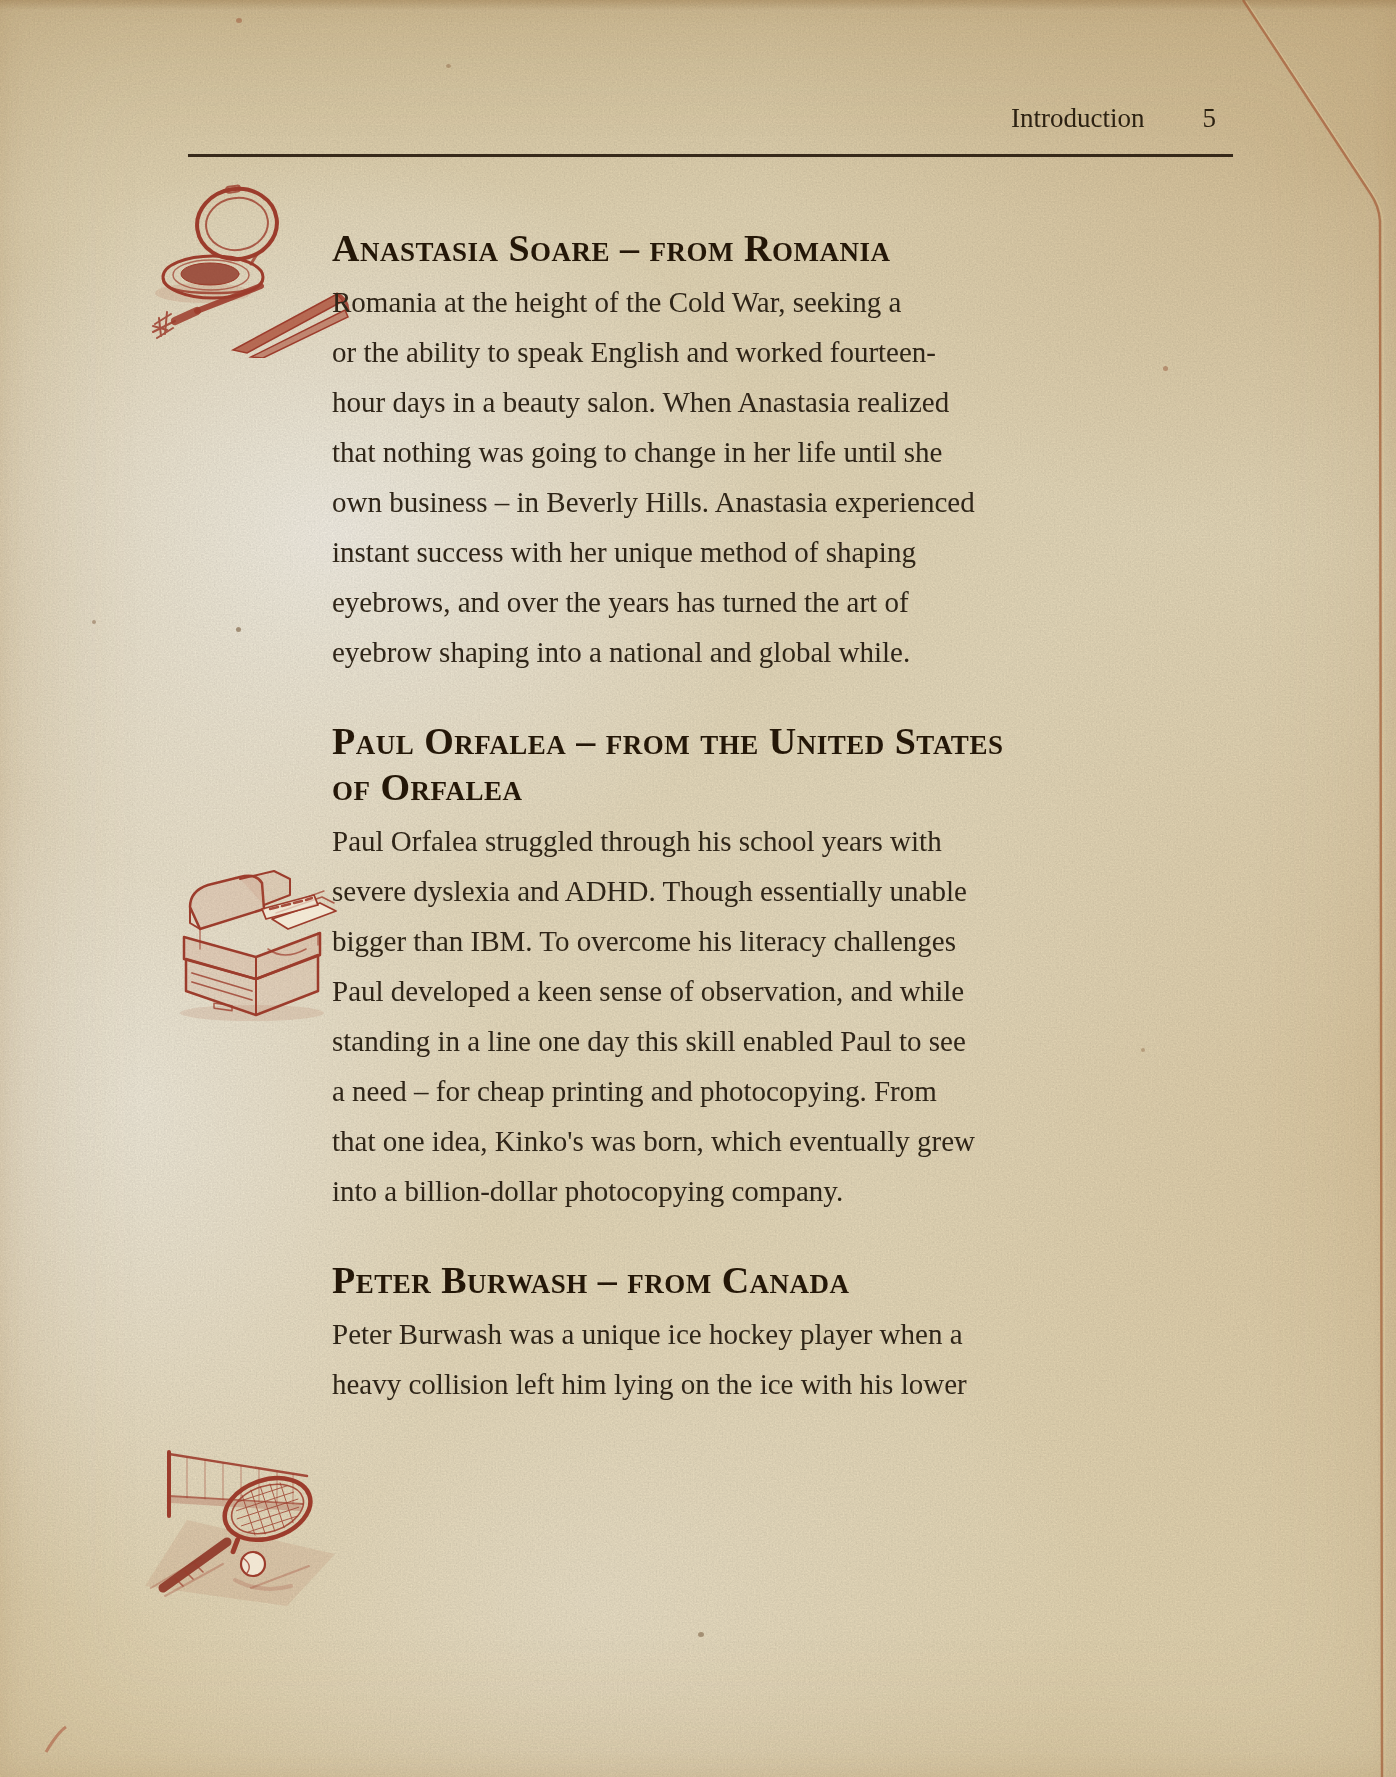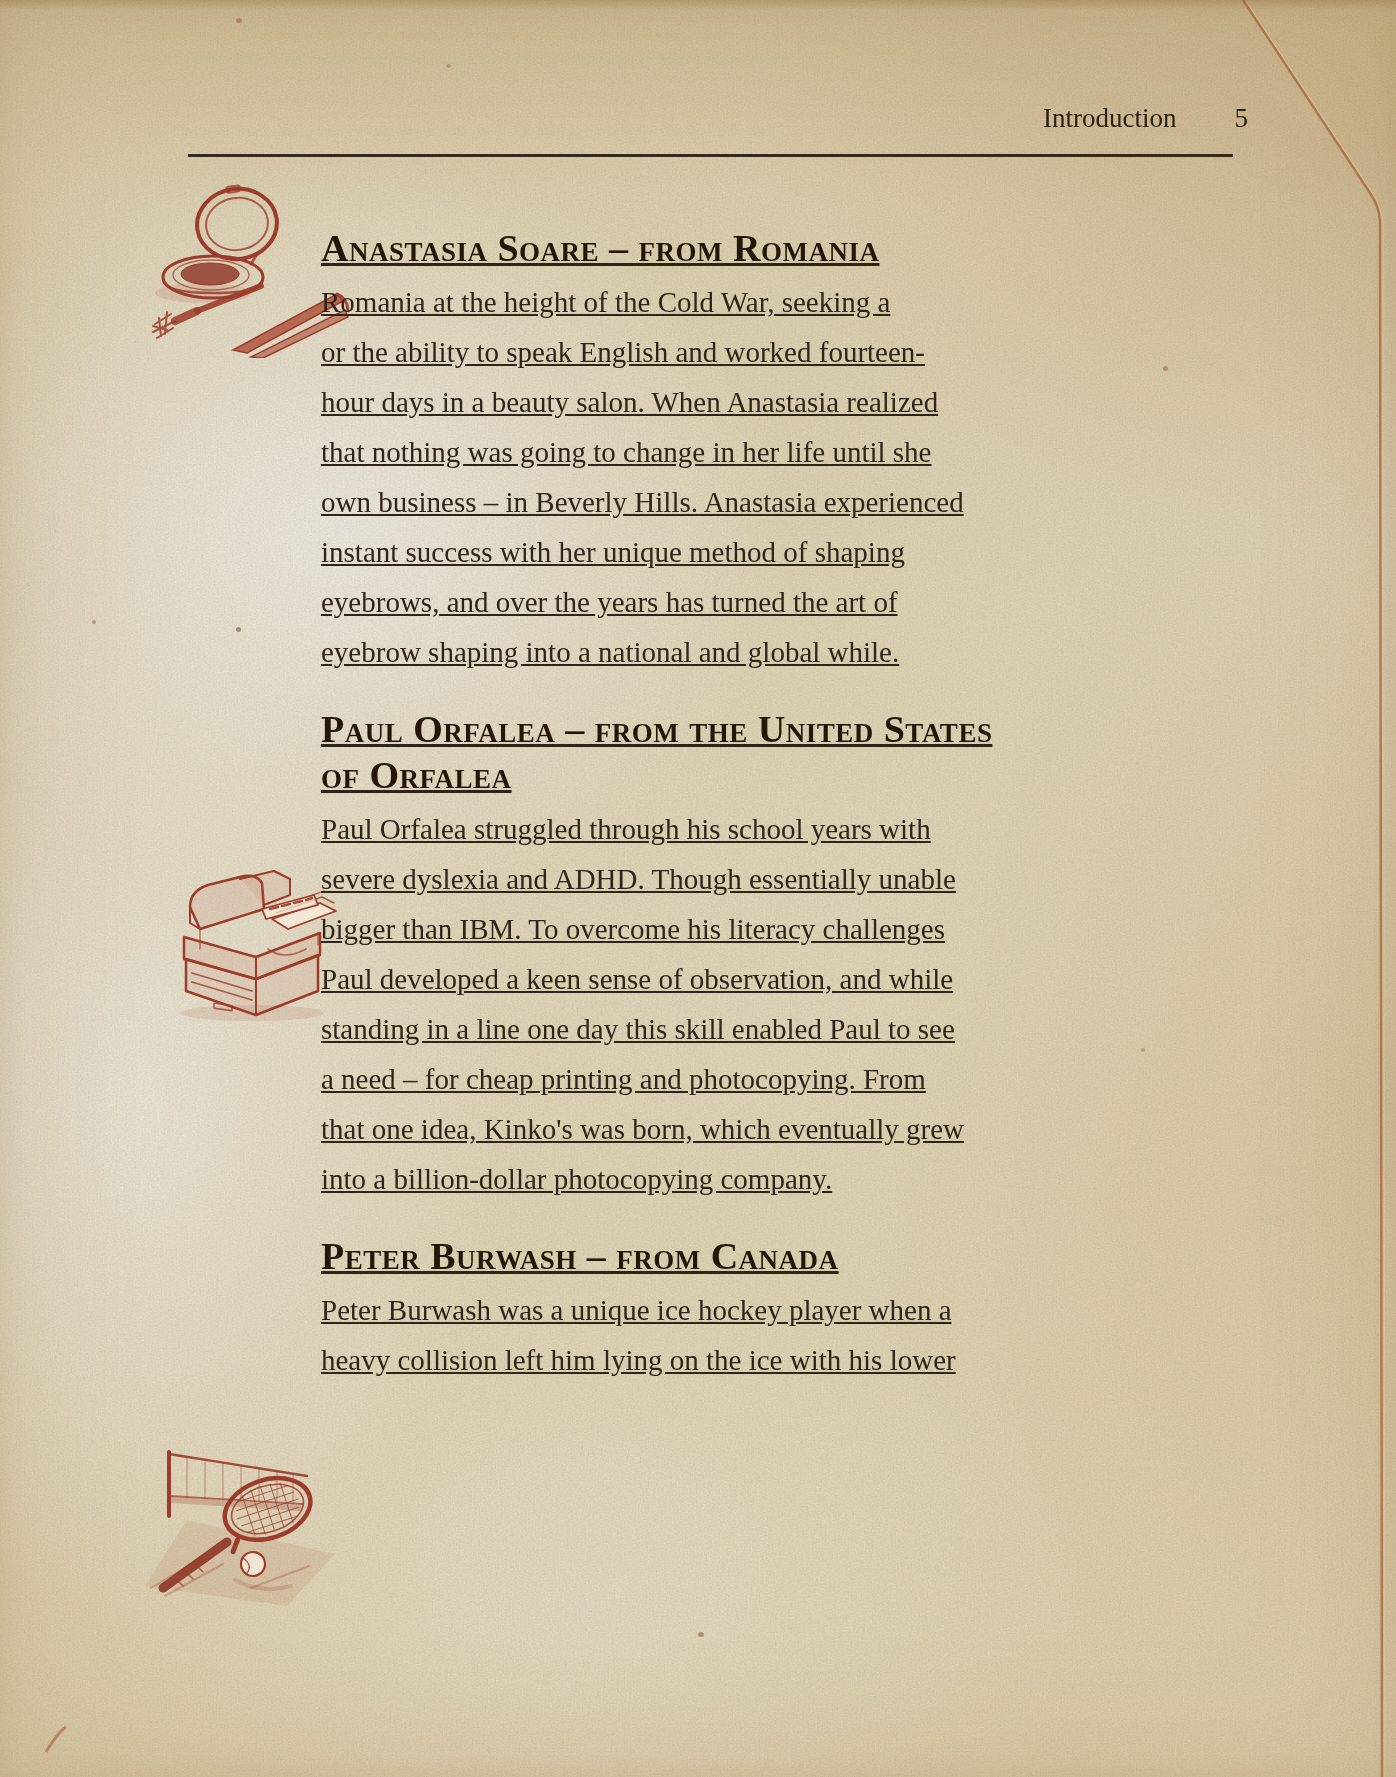--- a/index.html
+++ b/index.html
@@ -19,32 +19,32 @@
       radial-gradient(ellipse 820px 920px at 102% 62%, rgba(222,195,146,.5), rgba(222,195,146,0) 70%),
       linear-gradient(180deg, #e0cda4 0%, #ecdebc 12%, #f0e4c6 55%, #ecdcb6 100%);
   }
   .page::after {
     content:""; position:absolute; inset:0; pointer-events:none;
     box-shadow: inset 0 0 140px rgba(150,110,60,.20), inset 0 0 24px rgba(150,110,60,.12);
   }
   .grain { position:absolute; inset:0; opacity:.45; pointer-events:none; }
 
   .running-head {
-    position:absolute; top:101px; left:204px; width:1044px;
+    position:absolute; top:101px; left:172px; width:1044px;
     display:flex; justify-content:flex-end; align-items:baseline;
     font-size:27px; line-height:34px; color:#2c2213;
   }
   .running-head .pnum { margin-left:58px; }
   .head-rule {
     position:absolute; top:154px; left:188px; width:1045px; height:3px;
     background:#291c0f; opacity:.92;
   }
 
-  .content { position:absolute; left:321px; top:225px; width:780px; color:#2e2417;text-decoration:underline; }
-  .section + .section { margin-top:29px; }
+  .content { position:absolute; left:332px; top:225px; width:780px; color:#2e2417; }
+  .section + .section { margin-top:41px; }
   .h-line {
     font-weight:bold; font-size:38px; line-height:46px;
     font-variant:small-caps; letter-spacing:.5px;
     color:#241708; white-space:nowrap;
   }
   .body { margin-top:6px; }
   .b-line { font-size:29px; line-height:50px; white-space:nowrap; color:#2f2518; }
 
   .illus { position:absolute; pointer-events:none; }
   .illus-1 { left:141px; top:180px; }

